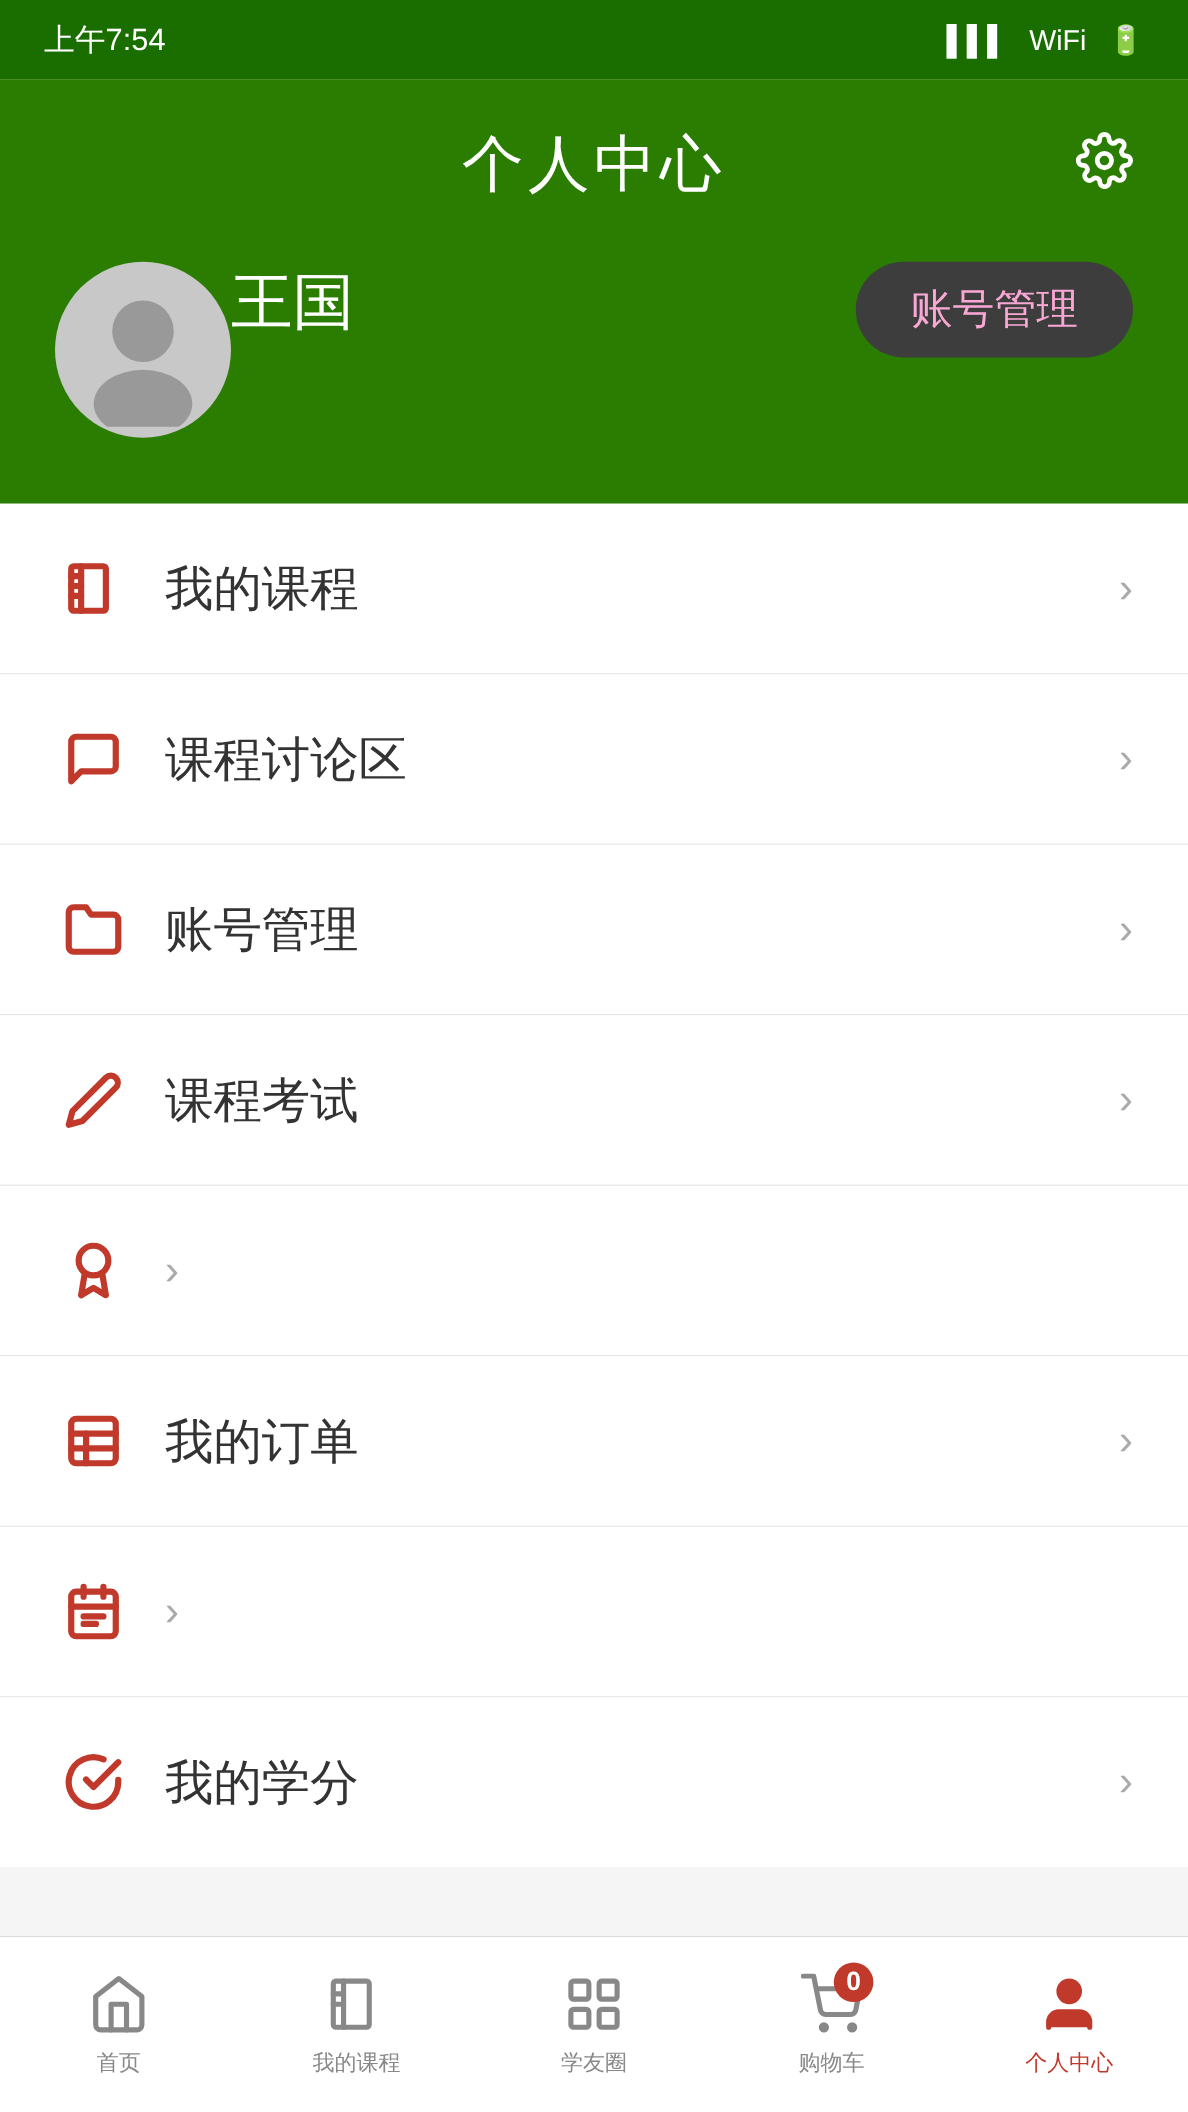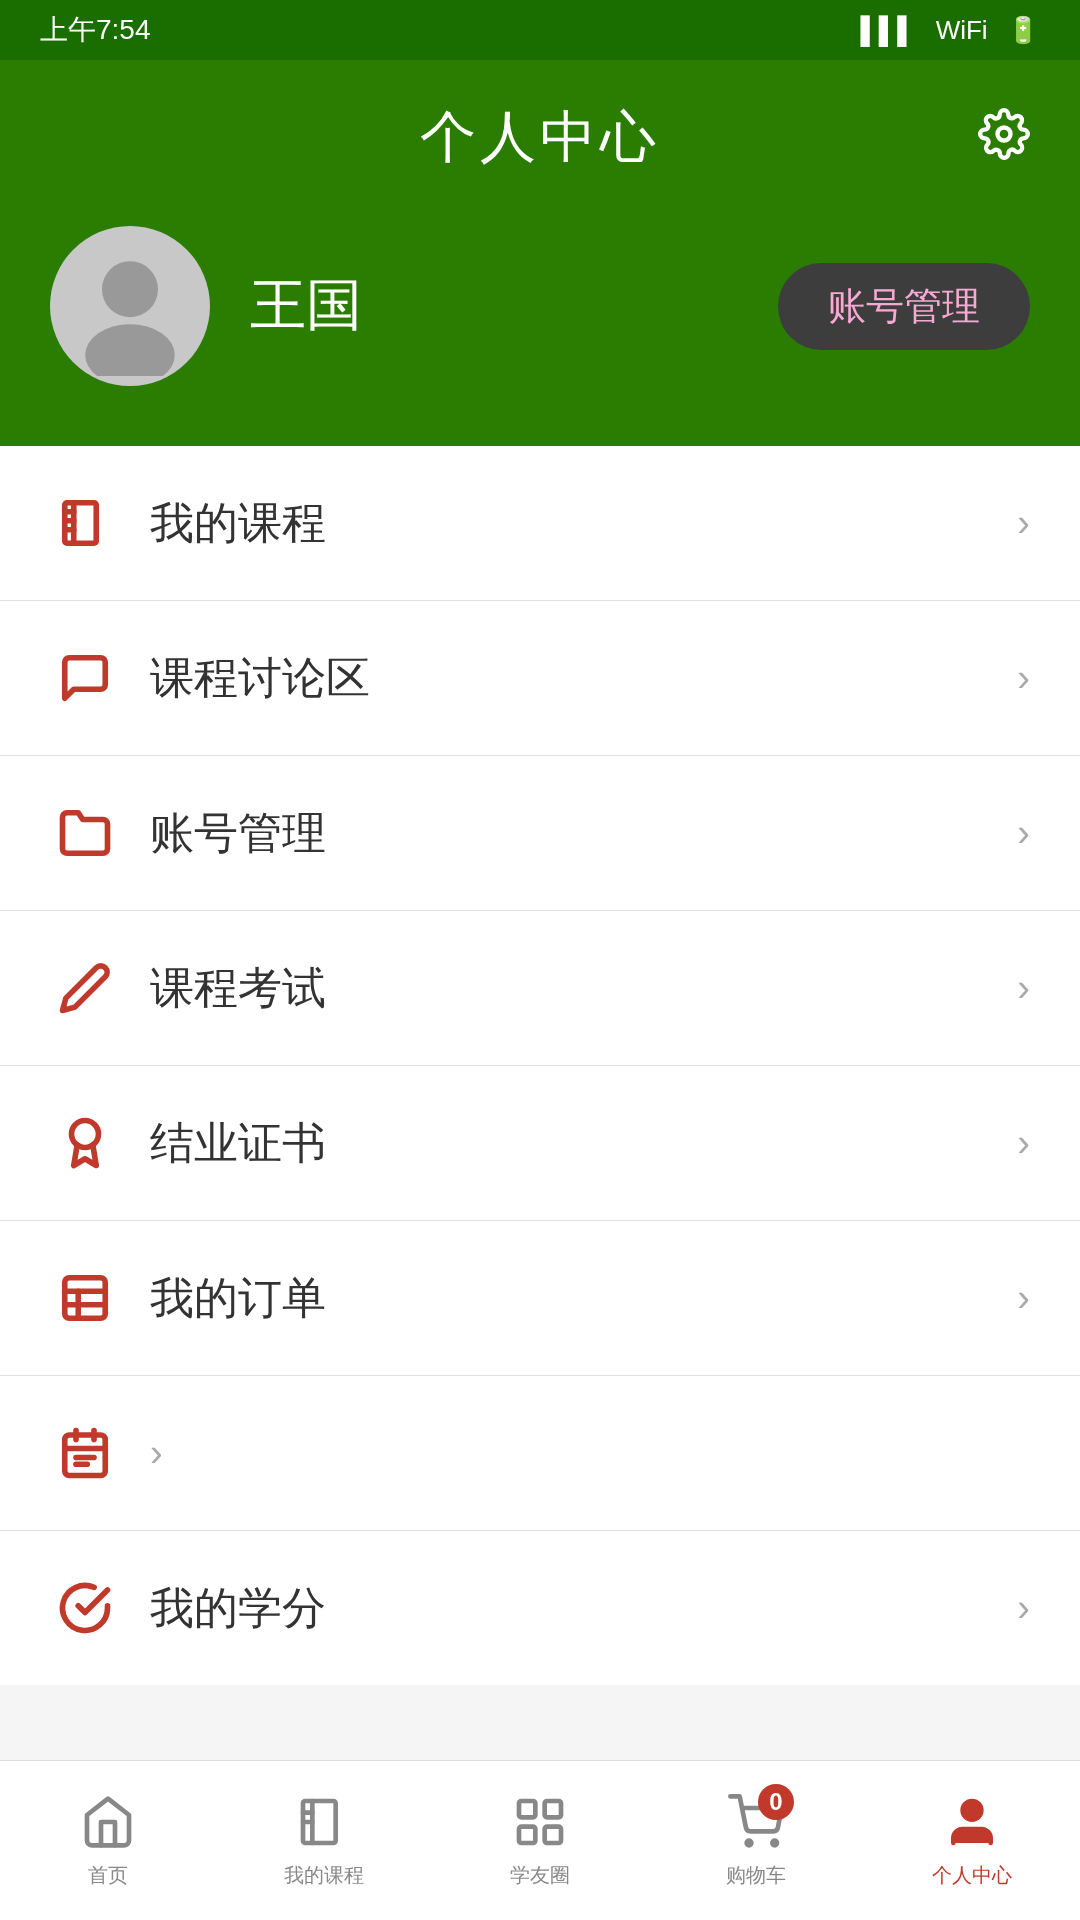--- a/index.html
+++ b/index.html
@@ -7,21 +7,21 @@
     html, body {
       width: 1080px;
       height: 1920px;
       font-family: -apple-system, "PingFang SC", "Helvetica Neue", Arial, sans-serif;
       background: #f5f5f5;
       overflow: hidden;
     }
 
     
     .status-bar {
-      height: 60px;
+      height: 72px;
       background: #1a6e00;
       display: flex;
       align-items: center;
       justify-content: space-between;
       padding: 0 40px;
     }
     .status-bar-time {
       color: white;
       font-size: 28px;
       font-weight: 500;
@@ -59,22 +59,21 @@
       right: 0;
       background: none;
       border: none;
       cursor: pointer;
       color: white;
       font-size: 52px;
       line-height: 1;
     }
     .profile-row {
       display: flex;
-      align-items: center;
-      gap: 40px;
+      align-items: flex-start;
     }
     .avatar-circle {
       width: 160px;
       height: 160px;
       border-radius: 50%;
       background: #c8c8c8;
       display: flex;
       align-items: center;
       justify-content: center;
       overflow: hidden;
@@ -299,21 +298,20 @@
     <span class="chevron">›</span>
   </div>
 
   <div class="menu-item">
     <div class="menu-icon">
       <svg viewBox="0 0 24 24">
           <circle cx="12" cy="8" r="6"></circle>
           <path d="M15.477 12.89L17 22l-5-3-5 3 1.523-9.11"></path>
         </svg>
     </div>
-    <span class="menu-label">结业证书</span>
     <span class="chevron">›</span>
   </div>
 
   <div class="menu-item">
     <div class="menu-icon">
       <svg viewBox="0 0 24 24">
           <rect x="3" y="3" width="18" height="18" rx="2"></rect>
           <line x1="3" y1="9" x2="21" y2="9"></line>
           <line x1="3" y1="15" x2="21" y2="15"></line>
           <line x1="9" y1="9" x2="9" y2="21"></line>

